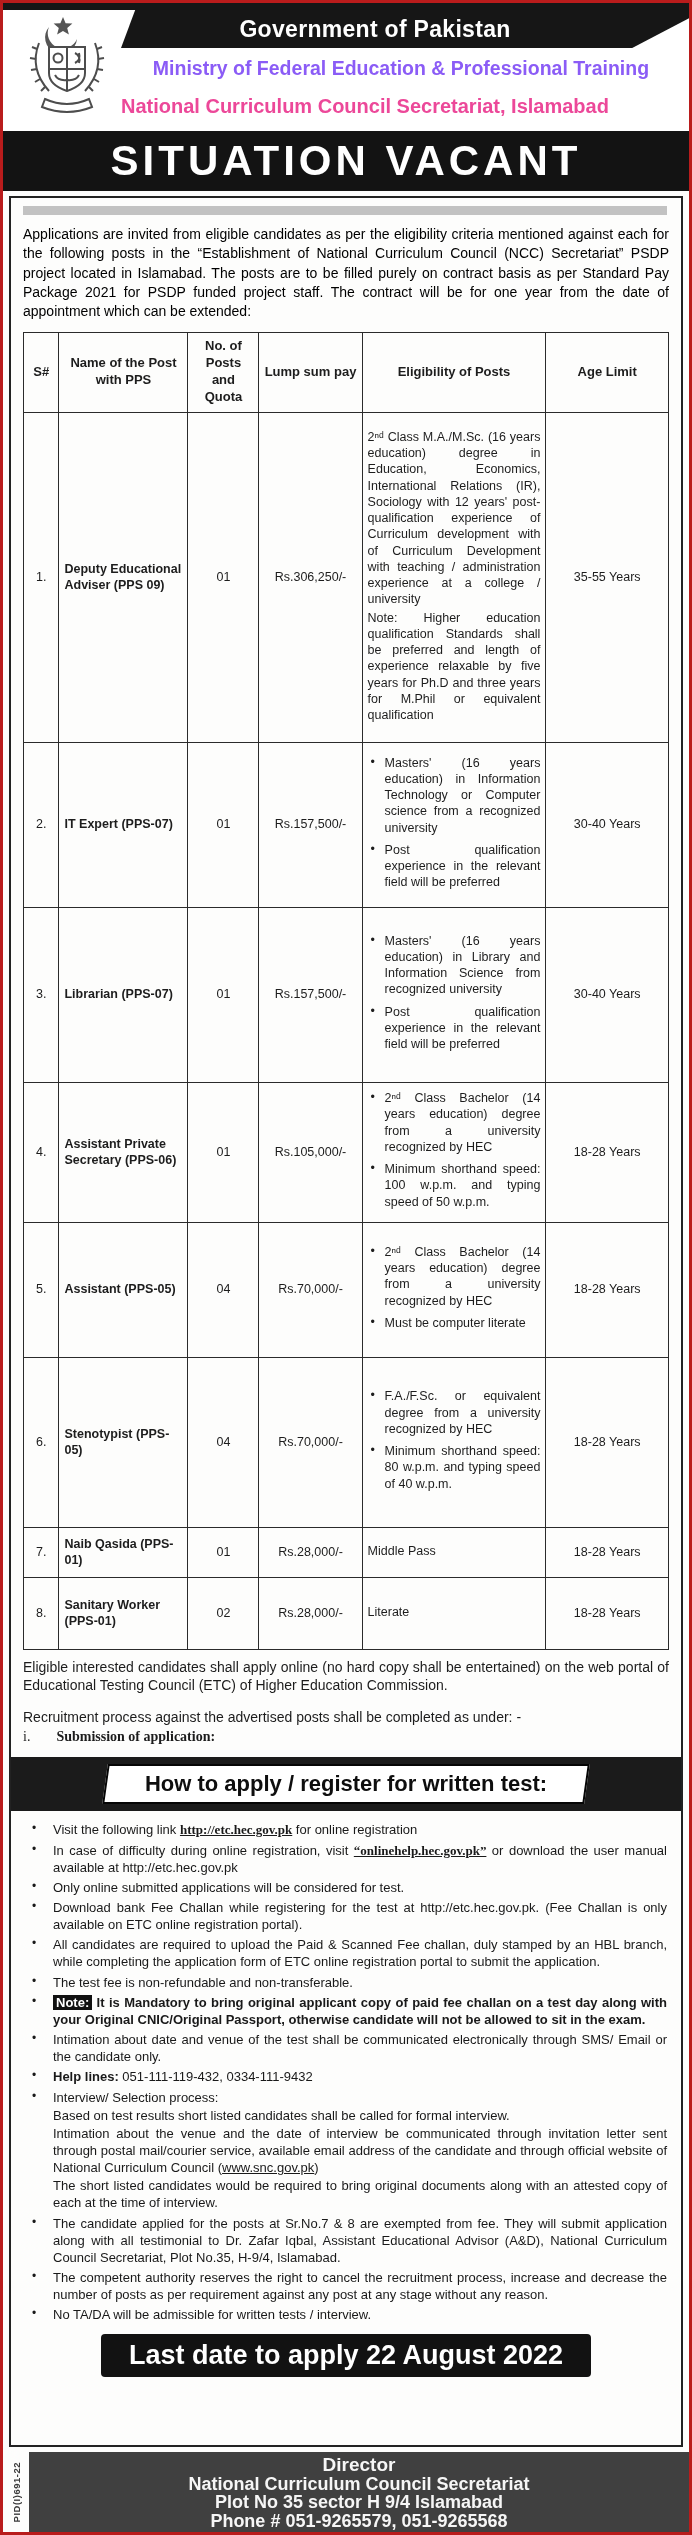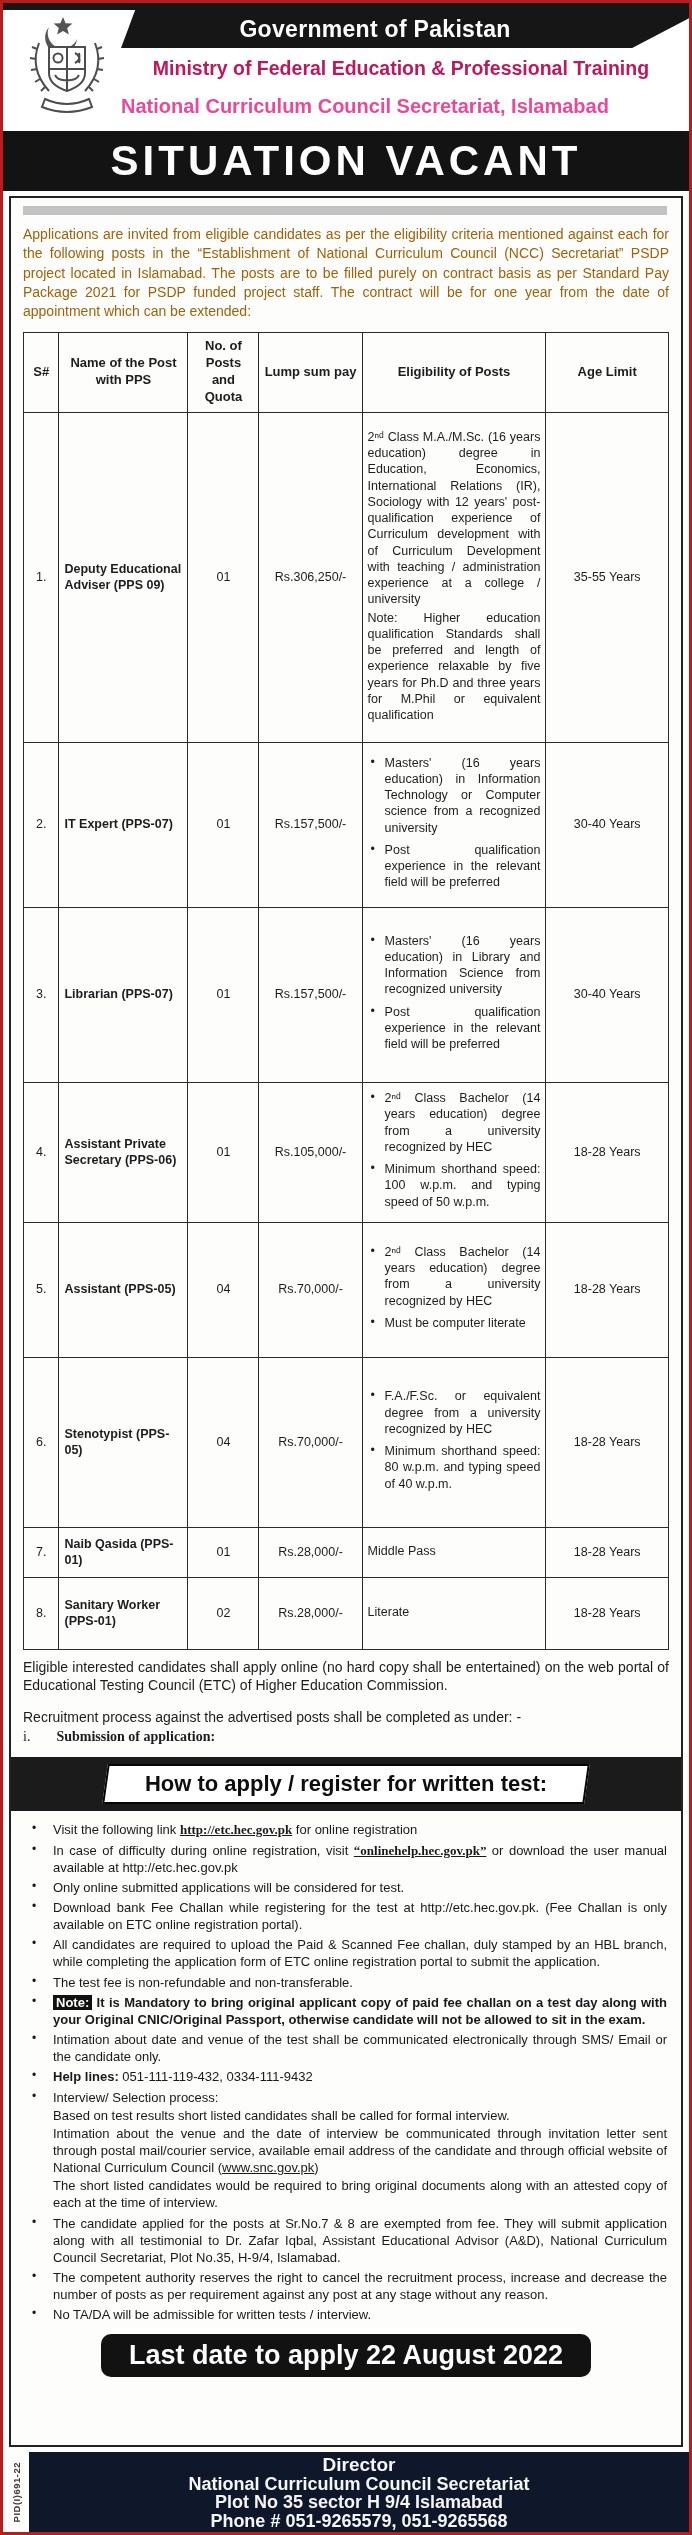--- a/index.html
+++ b/index.html
@@ -7,30 +7,30 @@
         box-sizing:border-box;display:flex;flex-direction:column;overflow:hidden;color:#1c1c1c;}
   
   .header{position:relative;height:128px;flex:0 0 auto;background:#fff;}
   .top-strip{position:absolute;top:0;left:0;right:0;height:7px;background:#161616;}
   .emblem{position:absolute;top:10px;left:16px;width:96px;height:112px;}
   .gov-banner{position:absolute;top:7px;left:118px;right:0;height:38px;background:#161616;
               clip-path:polygon(2.5% 0,100% 0,100% 22%,90% 100%,0 100%);
               display:flex;align-items:center;justify-content:center;}
   .gov-banner span{color:#fff;font-weight:bold;font-size:23px;letter-spacing:.3px;padding-right:60px;}
   .ministry{position:absolute;top:54px;left:118px;right:8px;text-align:center;
-            font-weight:bold;font-size:19.5px;color:#be185d;}
+            font-weight:bold;font-size:19.5px;color:#8b5cf6;}
   .secretariat{position:absolute;top:92px;left:118px;right:8px;text-align:left;
                font-weight:bold;font-size:20px;color:#ec4899;}
   
   .situation-band{flex:0 0 auto;height:60px;background:#131313;display:flex;align-items:center;justify-content:center;}
   .situation-band span{color:#fff;font-weight:bold;font-size:42px;letter-spacing:4px;}
   
   .body{flex:1 1 auto;margin:5px 6px;border:2px solid #222;padding:8px 12px 6px;overflow:hidden;background:#fdfdfc;}
   .shadow-strip{height:9px;background:#c2c2c2;margin:0 2px 10px 0;}
-  .intro{font-size:14px;line-height:1.38;text-align:justify;margin:0 0 10px;color:#a16207;}
+  .intro{font-size:14px;line-height:1.38;text-align:justify;margin:0 0 10px;color:#000000;}
   
   table.posts{border-collapse:collapse;width:100%;table-layout:fixed;}
   table.posts th,table.posts td{border:1.4px solid #2b2b2b;padding:4px 5px;font-size:12.5px;line-height:1.3;
         vertical-align:middle;color:#1d1d1d;box-sizing:border-box;}
   table.posts th{font-weight:bold;text-align:center;height:80px;font-size:13px;}
   th.c-center,td.c-center{text-align:center;}
   td.post-name{vertical-align:top;font-weight:bold;padding-top:8px;font-size:13.5px;line-height:1.45;}
   td.elig{vertical-align:top;text-align:justify;}
   td.elig p{margin:0 0 2px;}
   ul.cell-bullets{margin:2px 0 0;padding-left:0;list-style:none;}
@@ -53,26 +53,26 @@
   ul.bullets{margin:10px 0 0;padding:0 2px 0 0;list-style:none;}
   ul.bullets li{position:relative;padding-left:30px;margin-bottom:3px;font-size:13px;line-height:1.32;text-align:justify;color:#191919;}
   ul.bullets li::before{content:"\2022";position:absolute;left:9px;top:0;font-size:12px;}
   .seg-b{font-weight:bold;}
   .seg-u{text-decoration:underline;}
   .seg-bu{font-weight:bold;text-decoration:underline;font-family:Liberation Serif, serif;}
   .seg-note{background:#111;color:#fff;font-weight:bold;padding:0 3px;}
   ul.bullets .sub{margin-top:1px;}
   
   .lastdate{width:470px;margin:10px auto 6px;background:#121212;color:#fff;font-weight:bold;font-size:27px;
-            text-align:center;padding:6px 10px;border-radius:10px;}
+            text-align:center;padding:6px 10px;border-radius:4px;}
   
   .footer{flex:0 0 auto;height:80px;display:flex;align-items:stretch;background:#fdfdfc;}
   .pid{width:26px;display:flex;align-items:center;justify-content:center;}
   .pid span{writing-mode:vertical-rl;transform:rotate(180deg);font-size:9.5px;font-weight:bold;color:#3a3a3a;letter-spacing:.5px;}
-  .footer-band{flex:1;background:#0f172a;color:#f6f6f6;text-align:center;padding:3px 16px 4px;}
+  .footer-band{flex:1;background:#404040;color:#f6f6f6;text-align:center;padding:3px 16px 4px;}
   .footer-band .f-line{font-size:18px;line-height:1.04;font-weight:bold;}
   .footer-band .f-line.first{font-size:19px;}
 </style>
 </head>
 <body>
 
 <div class="page">
 
   <div class="header">
     <div class="top-strip"></div>

